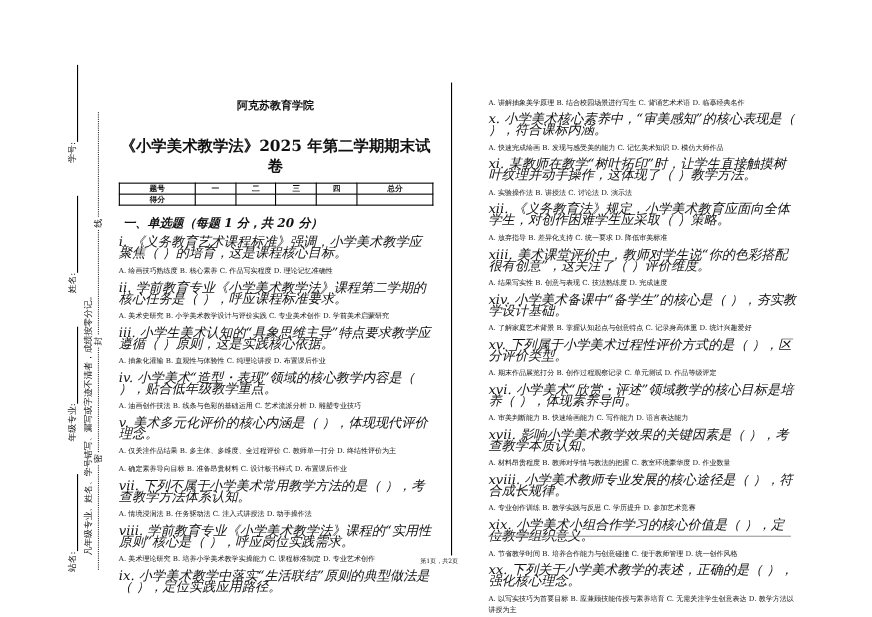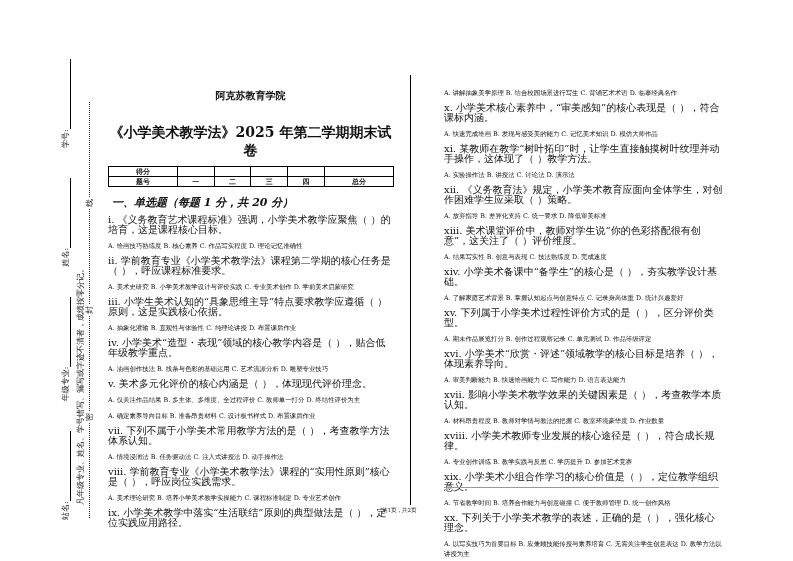--- a/index.html
+++ b/index.html
@@ -18,21 +18,21 @@
   .leftcol { position:absolute; left:108px; top:85px; width:285px; }
   .rightcol { position:absolute; left:444px; top:76px; width:280px; }
   .divider { position:absolute; left:410px; top:75px; width:1px; height:430px; background:#000; }
 
   .school { text-align:center; font-size:10px; font-weight:bold; margin-top:4px; }
   .title { text-align:center; font-size:14px; font-weight:bold; margin-top:21px; }
   table.score { border-collapse:collapse; width:286px; margin-top:6px; font-size:7px; font-weight:bold; }
   table.score td { border:1px solid #000; height:9px; text-align:center; padding:0; line-height:9px; }
   .section { font-size:11px; font-weight:bold; margin-top:8px; margin-left:4px;font-style:italic; }
 
-  .q { font-size:10px; line-height:10px; margin-top:5px; }
+  .q { font-size:12px; line-height:10px; margin-top:5px;font-style:italic; }
   .opt { font-size:6.4px; line-height:10px; margin-top:6px; }
   .rightcol .q:first-child, .rightcol .opt:first-child { margin-top:12px; }
   .bottomrule { position:absolute; left:444px; top:487px; width:275px; height:1px; background:#999; }
   .footer { position:absolute; left:382px; top:507px; font-size:5.5px; }
 </style>
 </head>
 <body>
 
 <div class="binding">
   <div class="rot lbl-row">
@@ -64,34 +64,34 @@
     <span class="dots"></span>
   </div>
 </div>
 
 <div class="leftcol">
   <div class="school">阿克苏教育学院</div>
   <div class="title">《小学美术教学法》2025 年第二学期期末试卷</div>
   <table class="score">
     <tbody>
         <tr>
+      <td>题号</td>
+      <td>一</td>
+      <td>二</td>
+      <td>三</td>
+      <td>四</td>
+      <td>总分</td>
+    </tr>
+    <tr>
       <td>得分</td>
       <td></td>
       <td></td>
       <td></td>
       <td></td>
       <td></td>
-    </tr>
-    <tr>
-      <td>题号</td>
-      <td>一</td>
-      <td>二</td>
-      <td>三</td>
-      <td>四</td>
-      <td>总分</td>
     </tr>
   </tbody>
     </table>
   <div class="section">一、单选题（每题 1 分，共 20 分）</div>
 
   <div class="q">i. 《义务教育艺术课程标准》强调，小学美术教学应聚焦（ ）的培育，这是课程核心目标。</div>
   <div class="opt">A. 绘画技巧熟练度 B. 核心素养 C. 作品写实程度 D. 理论记忆准确性</div>
   <div class="q">ii. 学前教育专业《小学美术教学法》课程第二学期的核心任务是（ ），呼应课程标准要求。</div>
   <div class="opt">A. 美术史研究 B. 小学美术教学设计与评价实践 C. 专业美术创作 D. 学前美术启蒙研究</div>
   <div class="q">iii. 小学生美术认知的“具象思维主导”特点要求教学应遵循（ ）原则，这是实践核心依据。</div>

